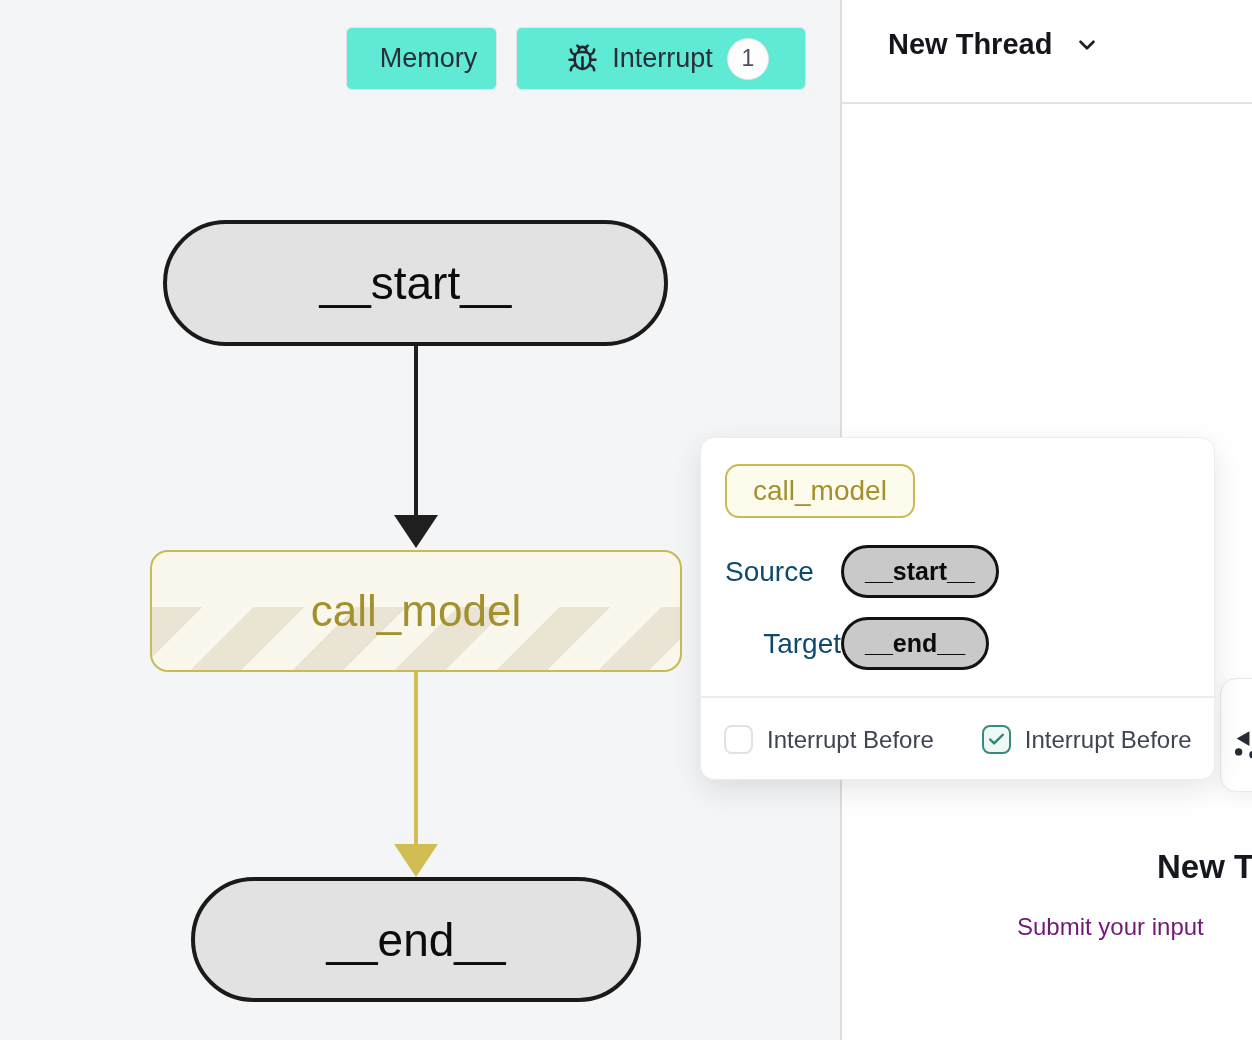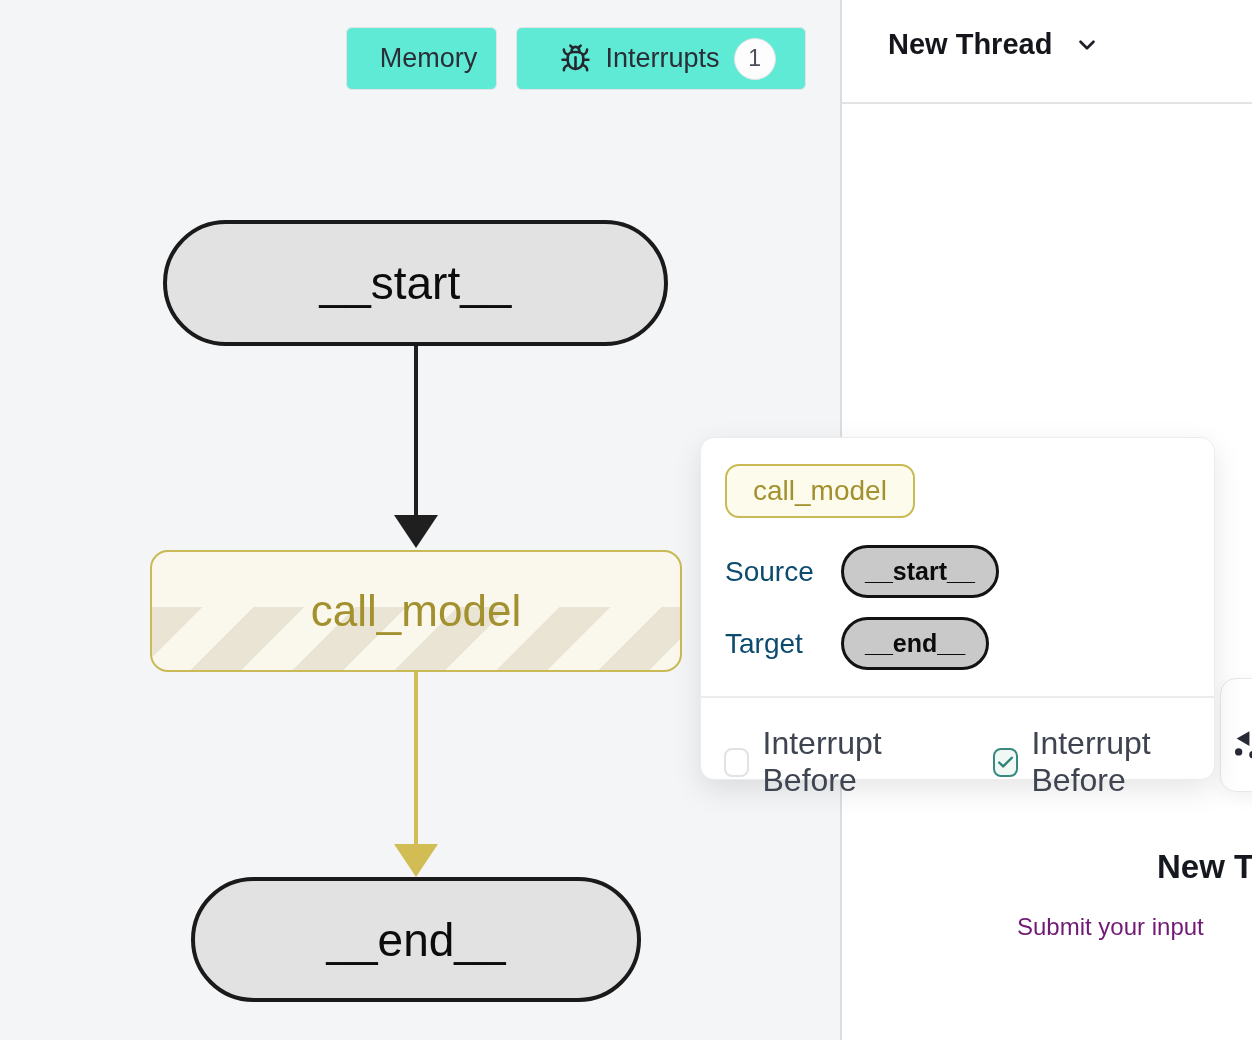--- a/index.html
+++ b/index.html
@@ -126,21 +126,21 @@
     padding:9px 26px;
     border:2px solid #c9ba55;
     border-radius:14px;
     background:#fdfbec;
     color:#a3902e;
     font-size:28px;
     cursor:pointer;
   }
   .pop-row{position:absolute; left:24px; display:flex; align-items:center;}
   .row-source{top:107px;}
-  .row-target{top:179px;}
+  .row-target{top:179px;text-align:right;}
   .pop-row-label{
     width:116px;
     color:#0c4a6e; font-size:28px;
   }
   .mini-pill{
     display:inline-flex; align-items:center; justify-content:center;
     background:#c9c9c9;
     border:3px solid #121212;
     border-radius:999px;
     height:53px; padding:0 21px;
@@ -166,21 +166,21 @@
     cursor:pointer;
   }
   .checkbox svg{display:none;}
   .checkbox.checked{
     border-color:#39897f;
     background:#eff8f5;
   }
   .checkbox.checked svg{display:block;}
   .checkbox-label{
     margin-left:14px;
-    color:#3f4451; font-size:32px;
+    color:#3f4451; font-size:24px;
   }
   .gap-after{margin-right:48px;}
 </style>
 </head>
 <body>
 
 <div class="abs canvas">
 
   <button class="toolbar-btn btn-memory">
     <span>Memory</span>
@@ -195,21 +195,21 @@
         <path d="M12 20c-3.3 0-6-2.7-6-6v-3a4 4 0 0 1 4-4h4a4 4 0 0 1 4 4v3c0 3.3-2.7 6-6 6"></path>
         <path d="M12 20v-9"></path>
           <path d="M6.53 9C4.6 8.8 3 7.1 3 5"></path>
           <path d="M6 13H2"></path>
         <path d="M3 21c0-2.1 1.7-3.8 3.8-4"></path>
           <path d="M20.97 5c0 2.1-1.6 3.8-3.5 4"></path>
         <path d="M22 13h-4"></path>
           <path d="M17.2 17c2.1.2 3.8 1.9 3.8 4"></path>
       </svg>
     </span>
-    <span>Interrupts</span>
+    <span>Interrupt</span>
     <span class="count-badge">1</span>
   </button>
 
   <div class="node node-pill node-start">
     <span class="node-label">__start__</span>
   </div>
 
   <div class="abs edge-line edge-dark" style="left:414px; top:346px; height:170px;"></div>
   <div class="arrowhead arrow-dark" style="left:394px; top:515px;"></div>
 

